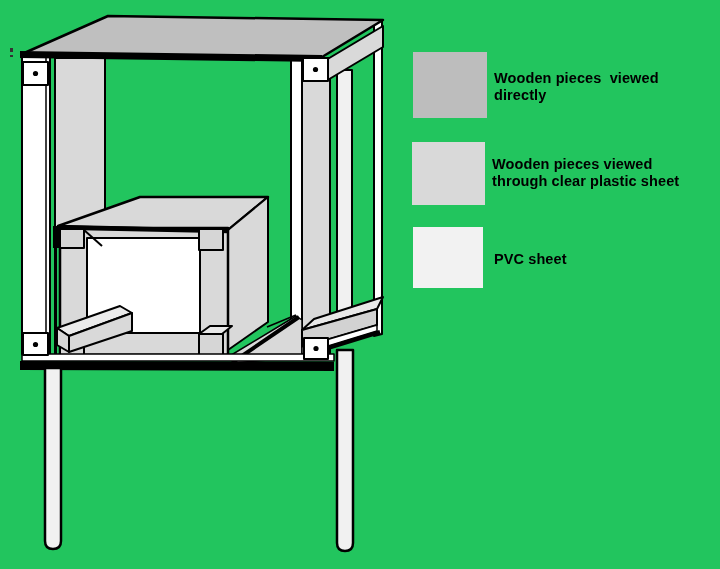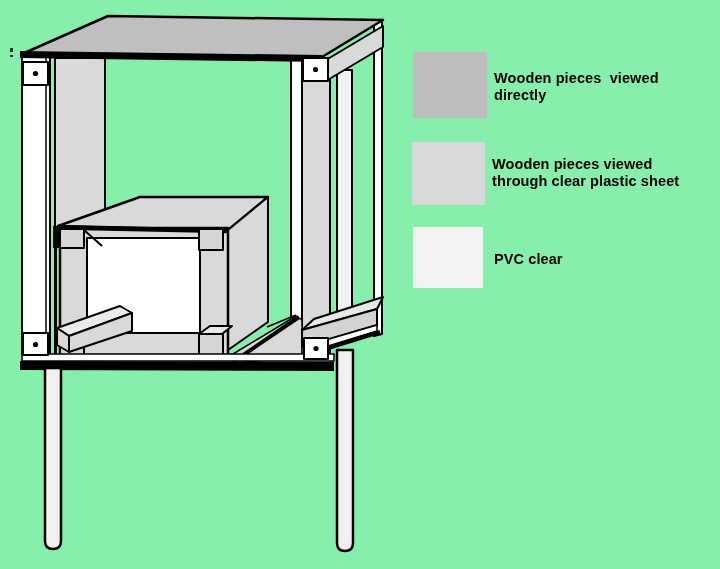--- a/index.html
+++ b/index.html
@@ -1,19 +1,19 @@
 <!DOCTYPE html>
 <html><head>
 <meta charset="utf-8">
 <style>
   html, body { margin: 0; padding: 0; background: #ffffff; }
   #canvas {
     position: relative;
     width: 720px; height: 569px;
-    background: #86efac;
+    background: #22c55e;
     font-family: "Liberation Sans", sans-serif;
     overflow: hidden;
   }
   #drawing { position: absolute; left: 0; top: 0; }
   .legend-swatch { position: absolute; }
   .legend-label {
     position: absolute;
     font-weight: bold;
     font-size: 14.5px;
     line-height: 17px;
@@ -110,16 +110,16 @@
   <div>
     <div class="legend-swatch" style="left: 413px; top: 52px; width: 74px; height: 66px; background: rgb(189, 189, 189);"></div>
     <div class="legend-label" style="left:494px; top:70px; width:210px;">Wooden pieces  viewed
 directly</div>
 
     <div class="legend-swatch" style="left: 412px; top: 142px; width: 73px; height: 63px; background: rgb(217, 217, 217);"></div>
     <div class="legend-label" style="left:492px; top:156px; width:225px;">Wooden pieces viewed
 through clear plastic sheet</div>
 
     <div class="legend-swatch" style="left: 413px; top: 227px; width: 70px; height: 61px; background: rgb(242, 242, 242);"></div>
-    <div class="legend-label" style="left:494px; top:251px; width:200px;">PVC clear</div>
+    <div class="legend-label" style="left:494px; top:251px; width:200px;">PVC sheet</div>
   </div>
 
 </div>
 
 </body></html>

